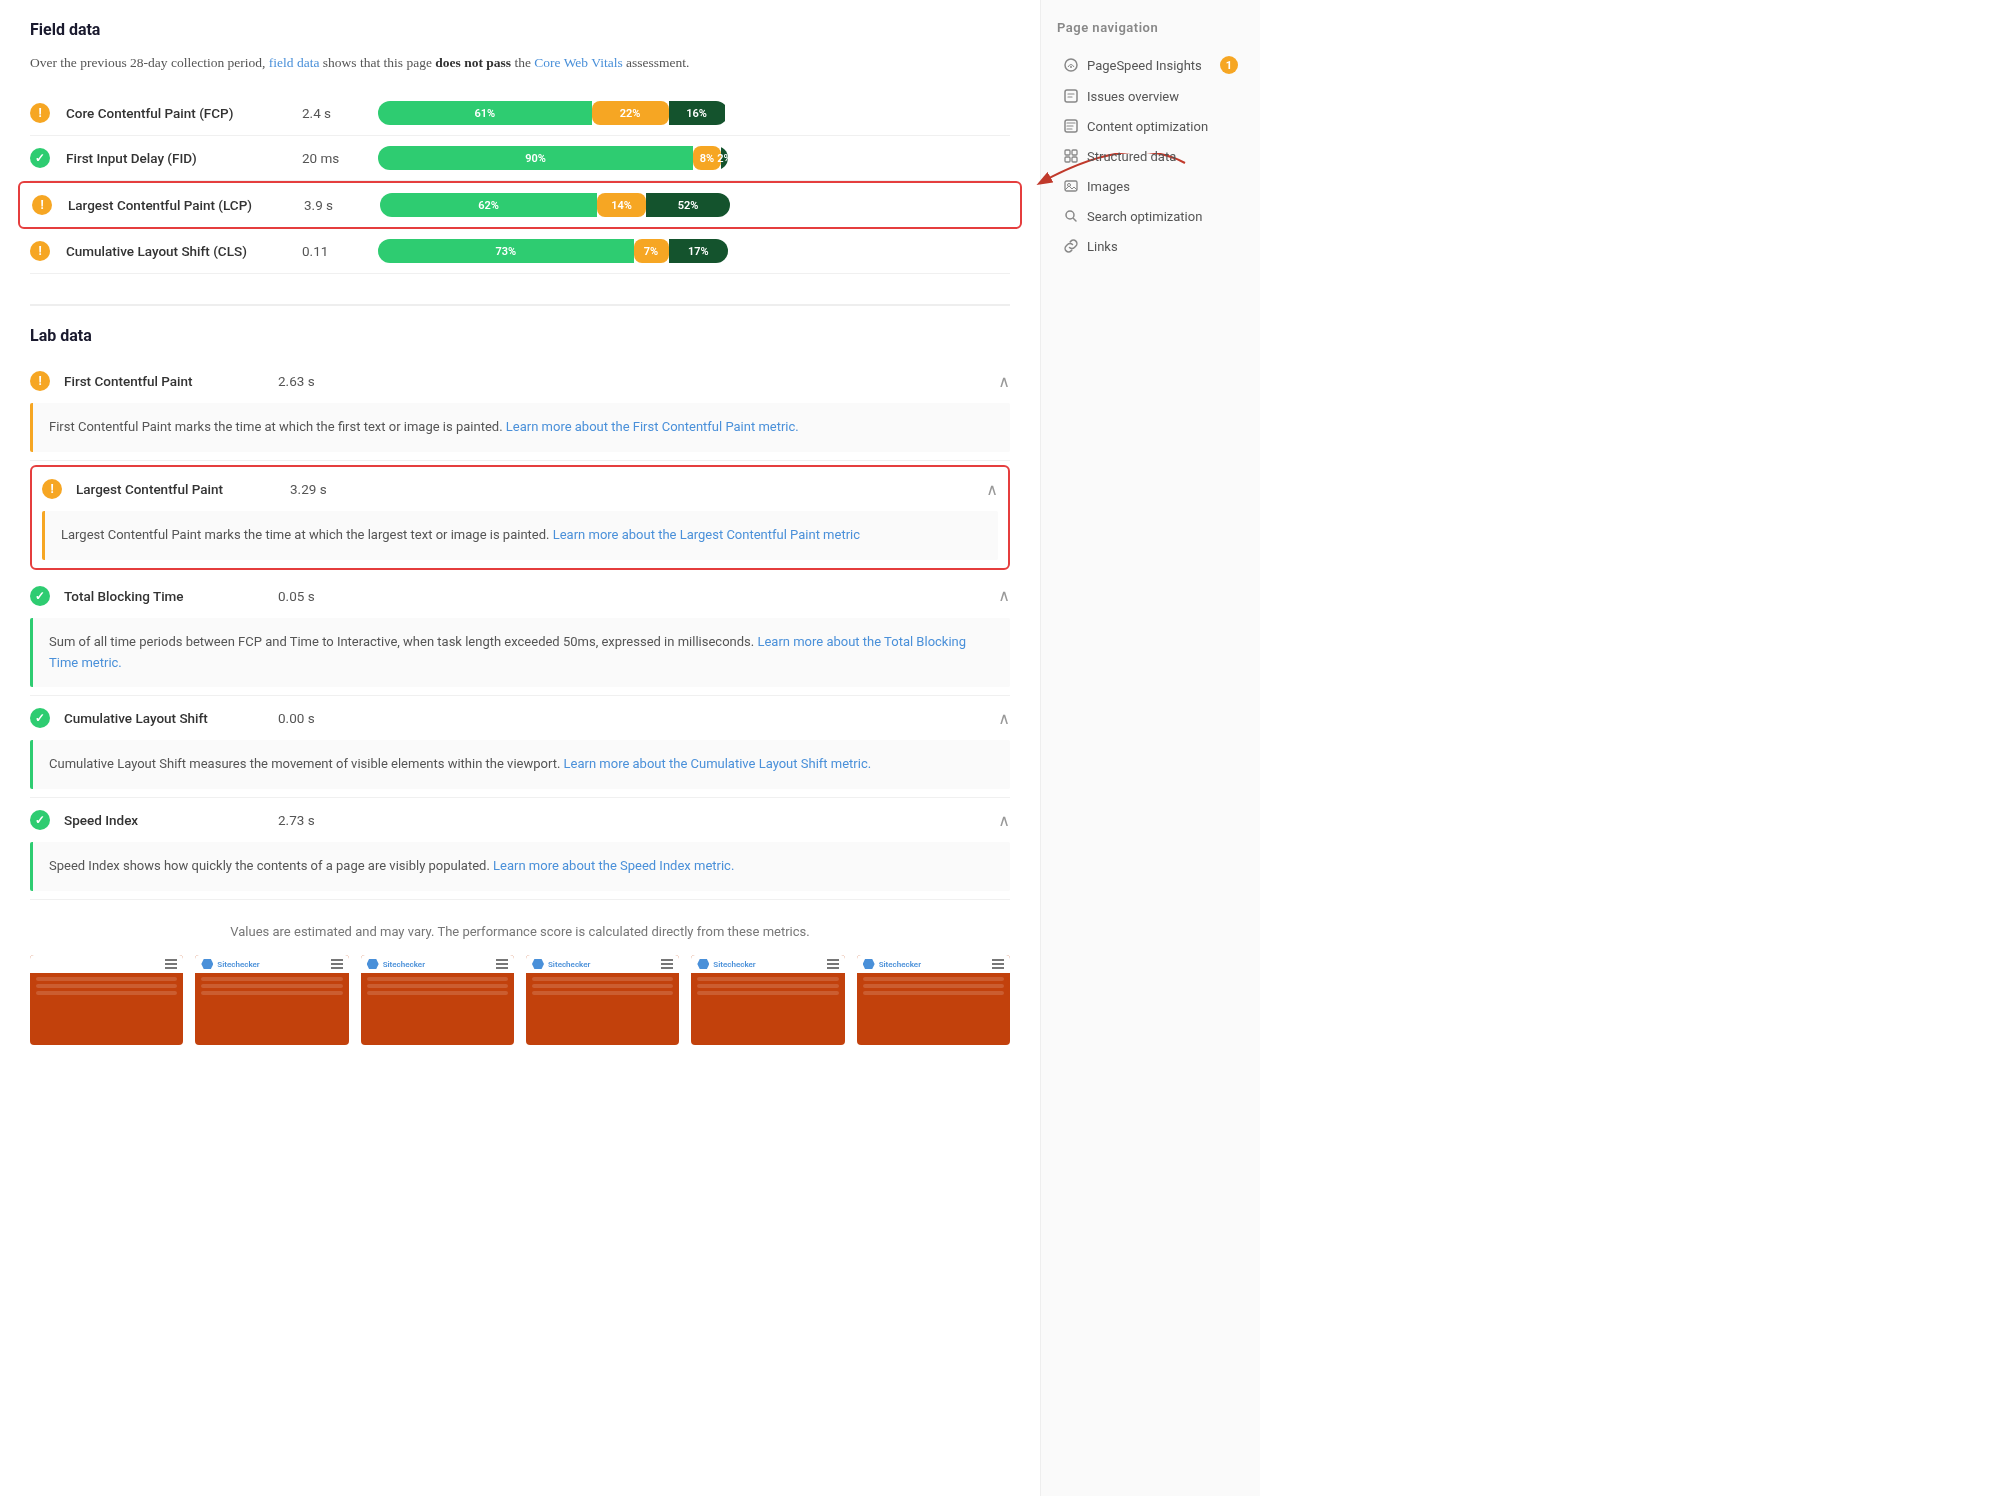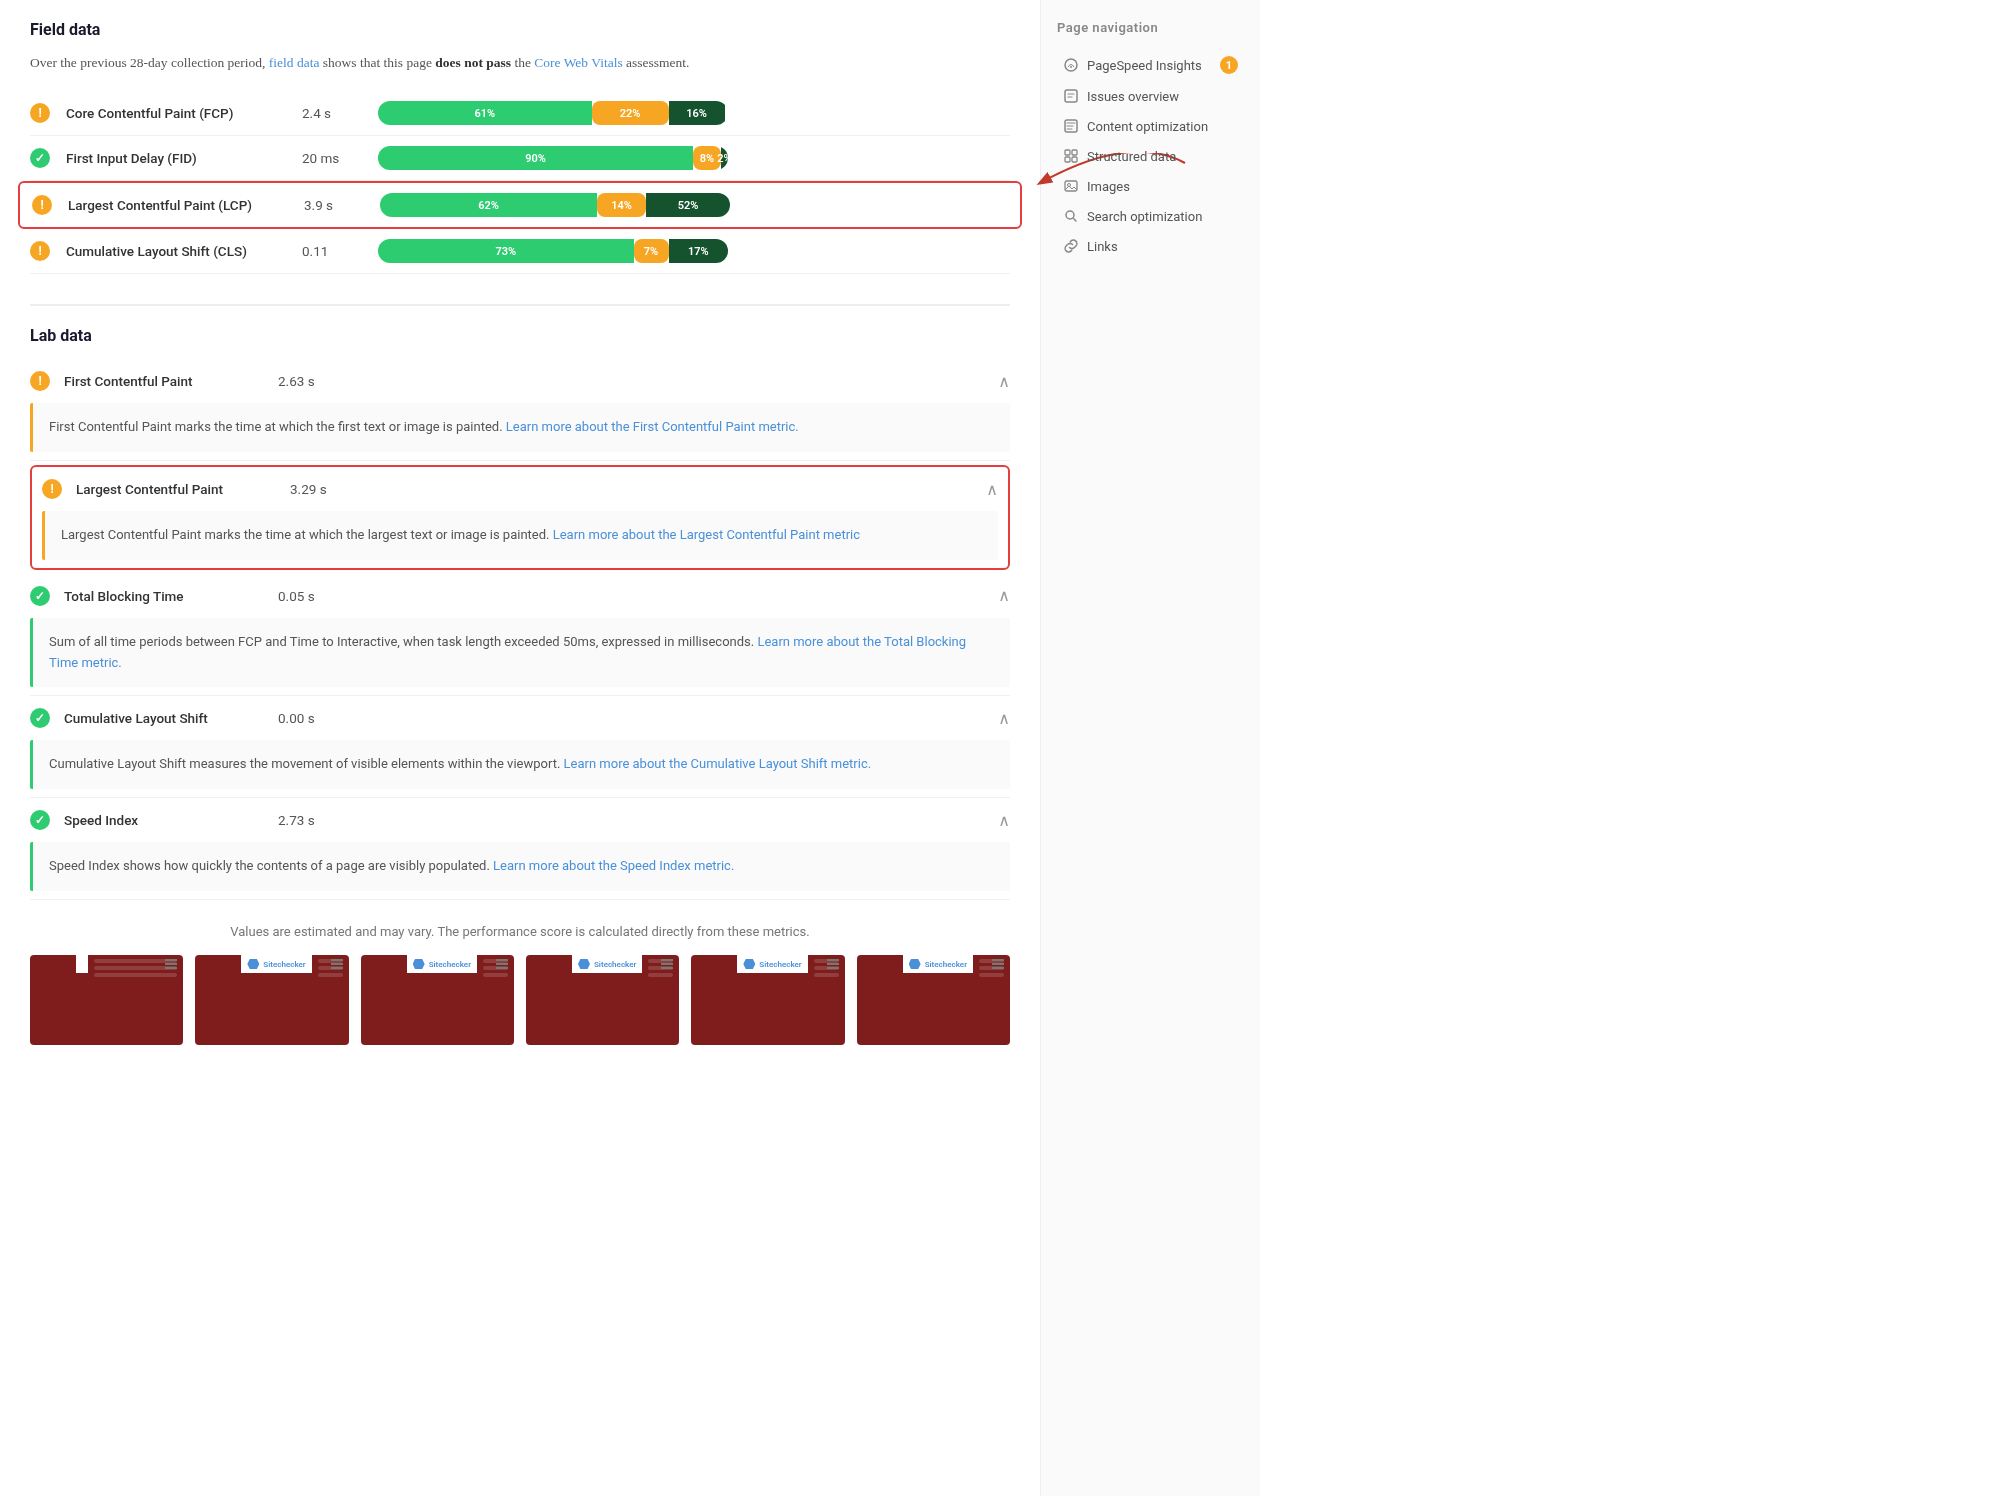--- a/index.html
+++ b/index.html
@@ -164,27 +164,26 @@
       margin: 24px 0 16px;
     }
     .thumbnails-row {
       display: flex;
       gap: 12px;
       margin-top: 8px;
     }
     .thumbnail {
       flex: 1;
       height: 90px;
-      background: #7f1d1d;
+      background: #c2410c;
       border-radius: 4px;
       overflow: hidden;
       position: relative;
       display: flex;
-      flex-direction: row;
-      padding-left: 46px;
+      flex-direction: column;
     }
     .thumbnail-header {
       background: #fff;
       height: 18px;
       display: flex;
       align-items: center;
       padding: 0 6px;
       gap: 4px;
     }
     .thumb-logo {

